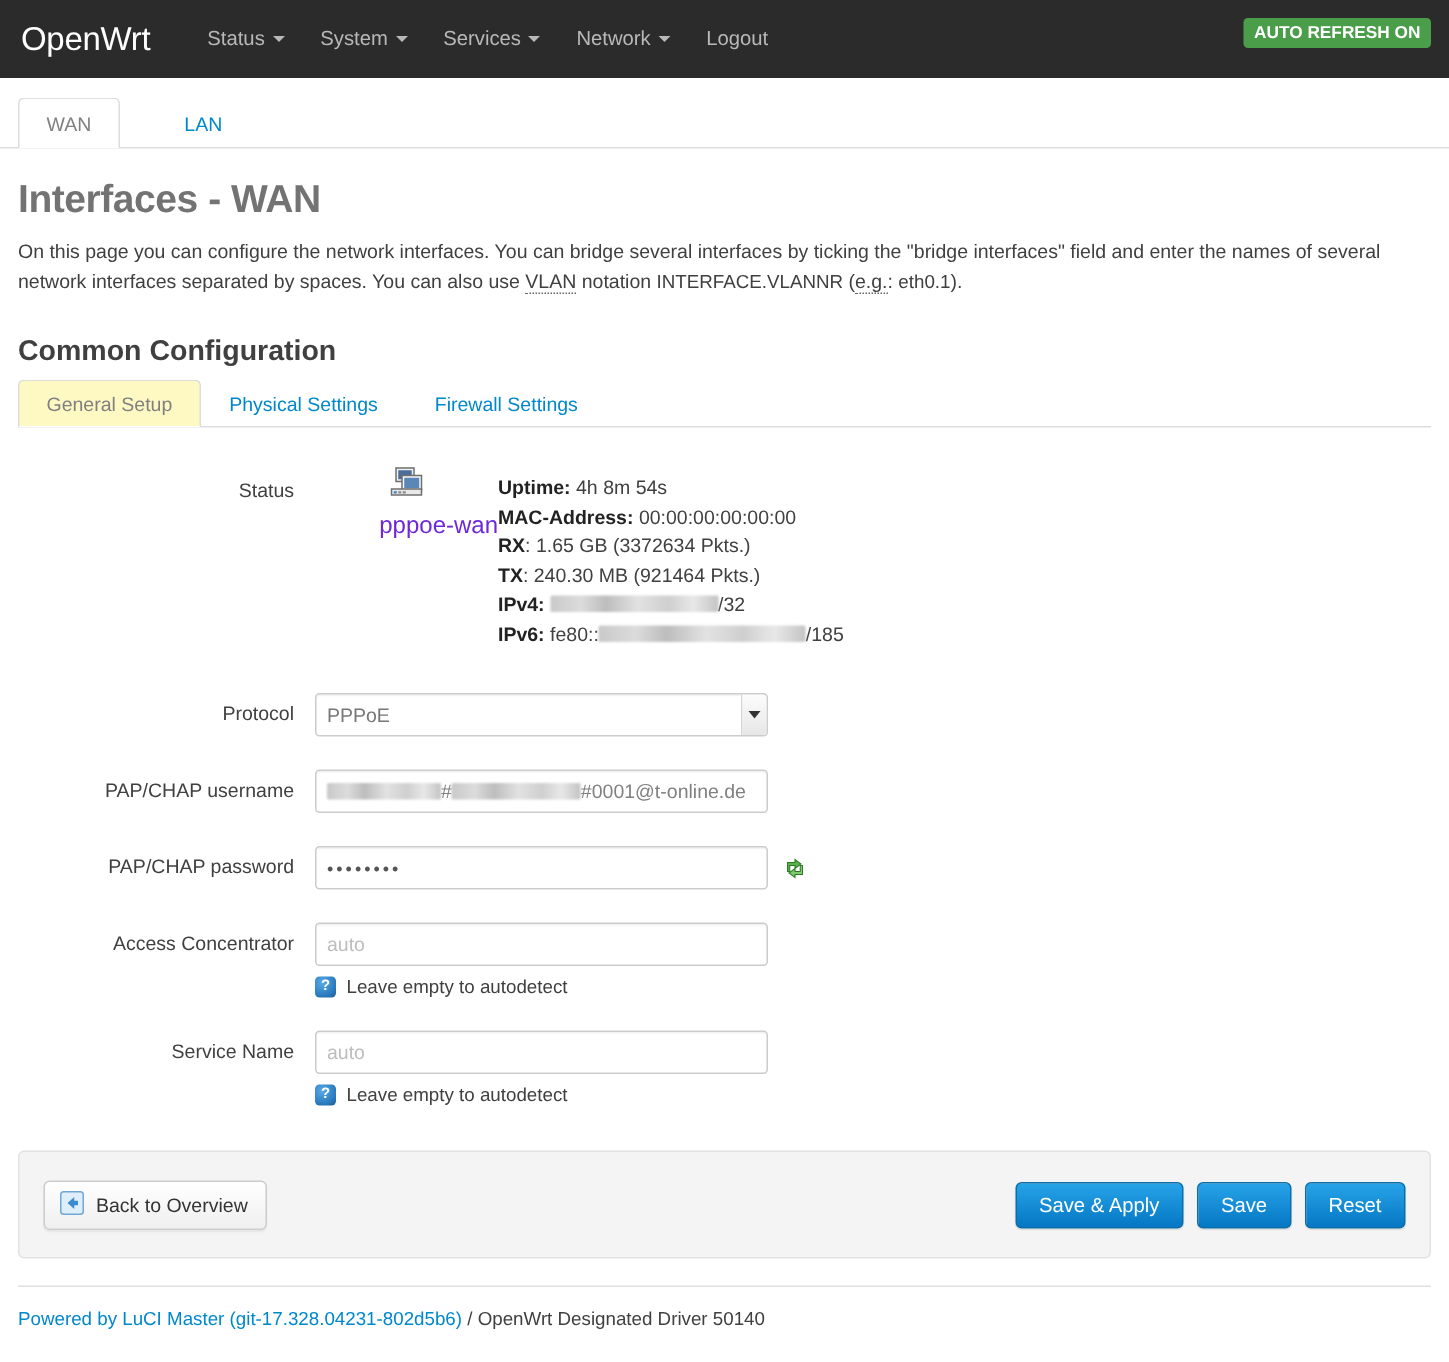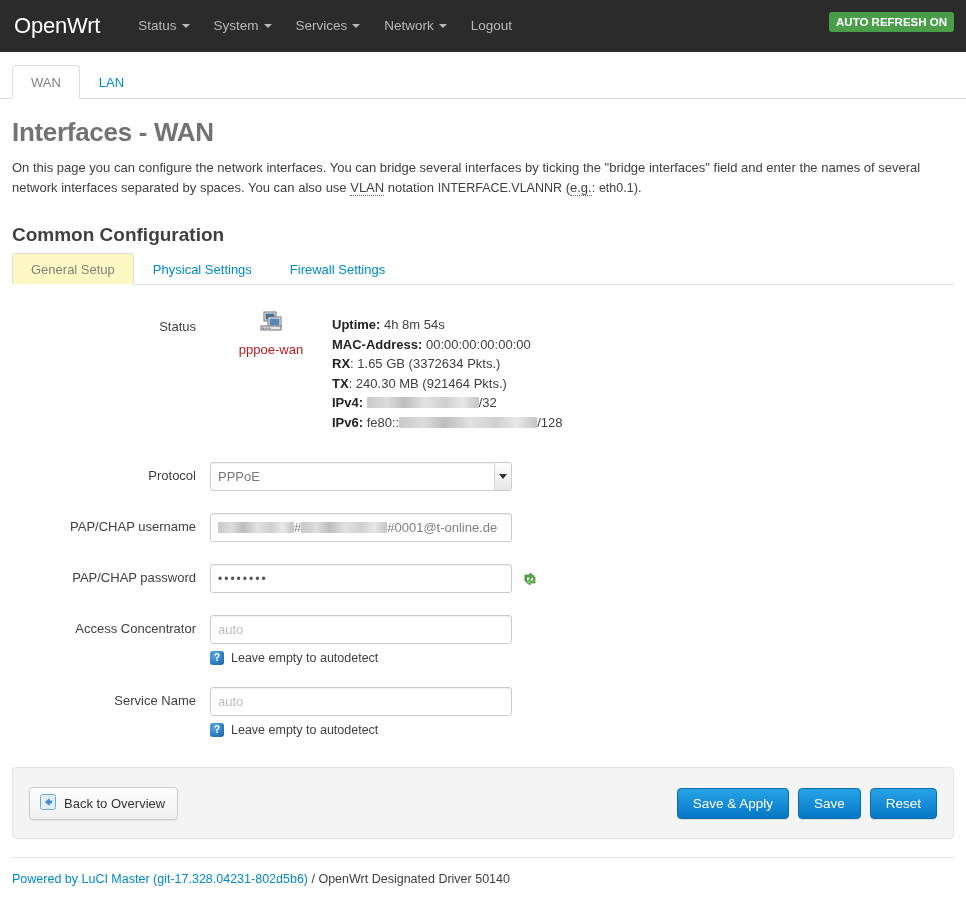--- a/index.html
+++ b/index.html
@@ -61,20 +61,21 @@
   }
 
   
   #pagetabs {
     padding: 16px 12px 0 12px;
     border-bottom: 1px solid #dddddd;
     height: 47px;
     display: flex;
     align-items: flex-end;
     background: #fff;
+    gap: 24px;
   }
   .ptab {
     padding: 8px 18px 7px 18px;
     font-size: 13px;
     line-height: 17px;
     border: 1px solid transparent;
     border-radius: 4px 4px 0 0;
     position: relative;
     top: 1px;
     color: #0088cc;
@@ -157,24 +158,25 @@
   #status-row { margin-bottom: 30px; }
   #status-row .flabel { padding-top: 12px; }
   #status-body { display: flex; align-items: flex-start; }
   #iface-box {
     width: 122px;
     text-align: center;
     padding-top: 4px;
     flex: none;
   }
   #iface-name {
-    font-size: 13px;
-    color: #b91c1c;
+    font-size: 16px;
+    color: #6d28d9;
     margin-top: 6px;
     display: block;
+    text-align: right;
   }
   #status-list {
     font-size: 13px;
     line-height: 19.5px;
     color: #404040;
     padding-top: 8px;
   }
   #status-list b { color: #222; }
   .redact {
     display: inline-block;
@@ -390,21 +392,21 @@
           </div>
           <div>
             <b>TX</b><span>: 240.30 MB (921464 Pkts.)</span>
           </div>
           <div>
             <b>IPv4:</b>
             <span class="redact" style="width:112px;"></span><span>/32</span>
           </div>
           <div>
             <b>IPv6:</b>
-            <span>fe80::</span><span class="redact" style="width:138px;"></span><span>/128</span>
+            <span>fe80::</span><span class="redact" style="width:138px;"></span><span>/185</span>
           </div>
         </div>
       </div>
     </div>
   </div>
 
   <div class="frow">
     <div class="flabel">Protocol</div>
     <div class="fvalue">
       <span class="selwrap">

